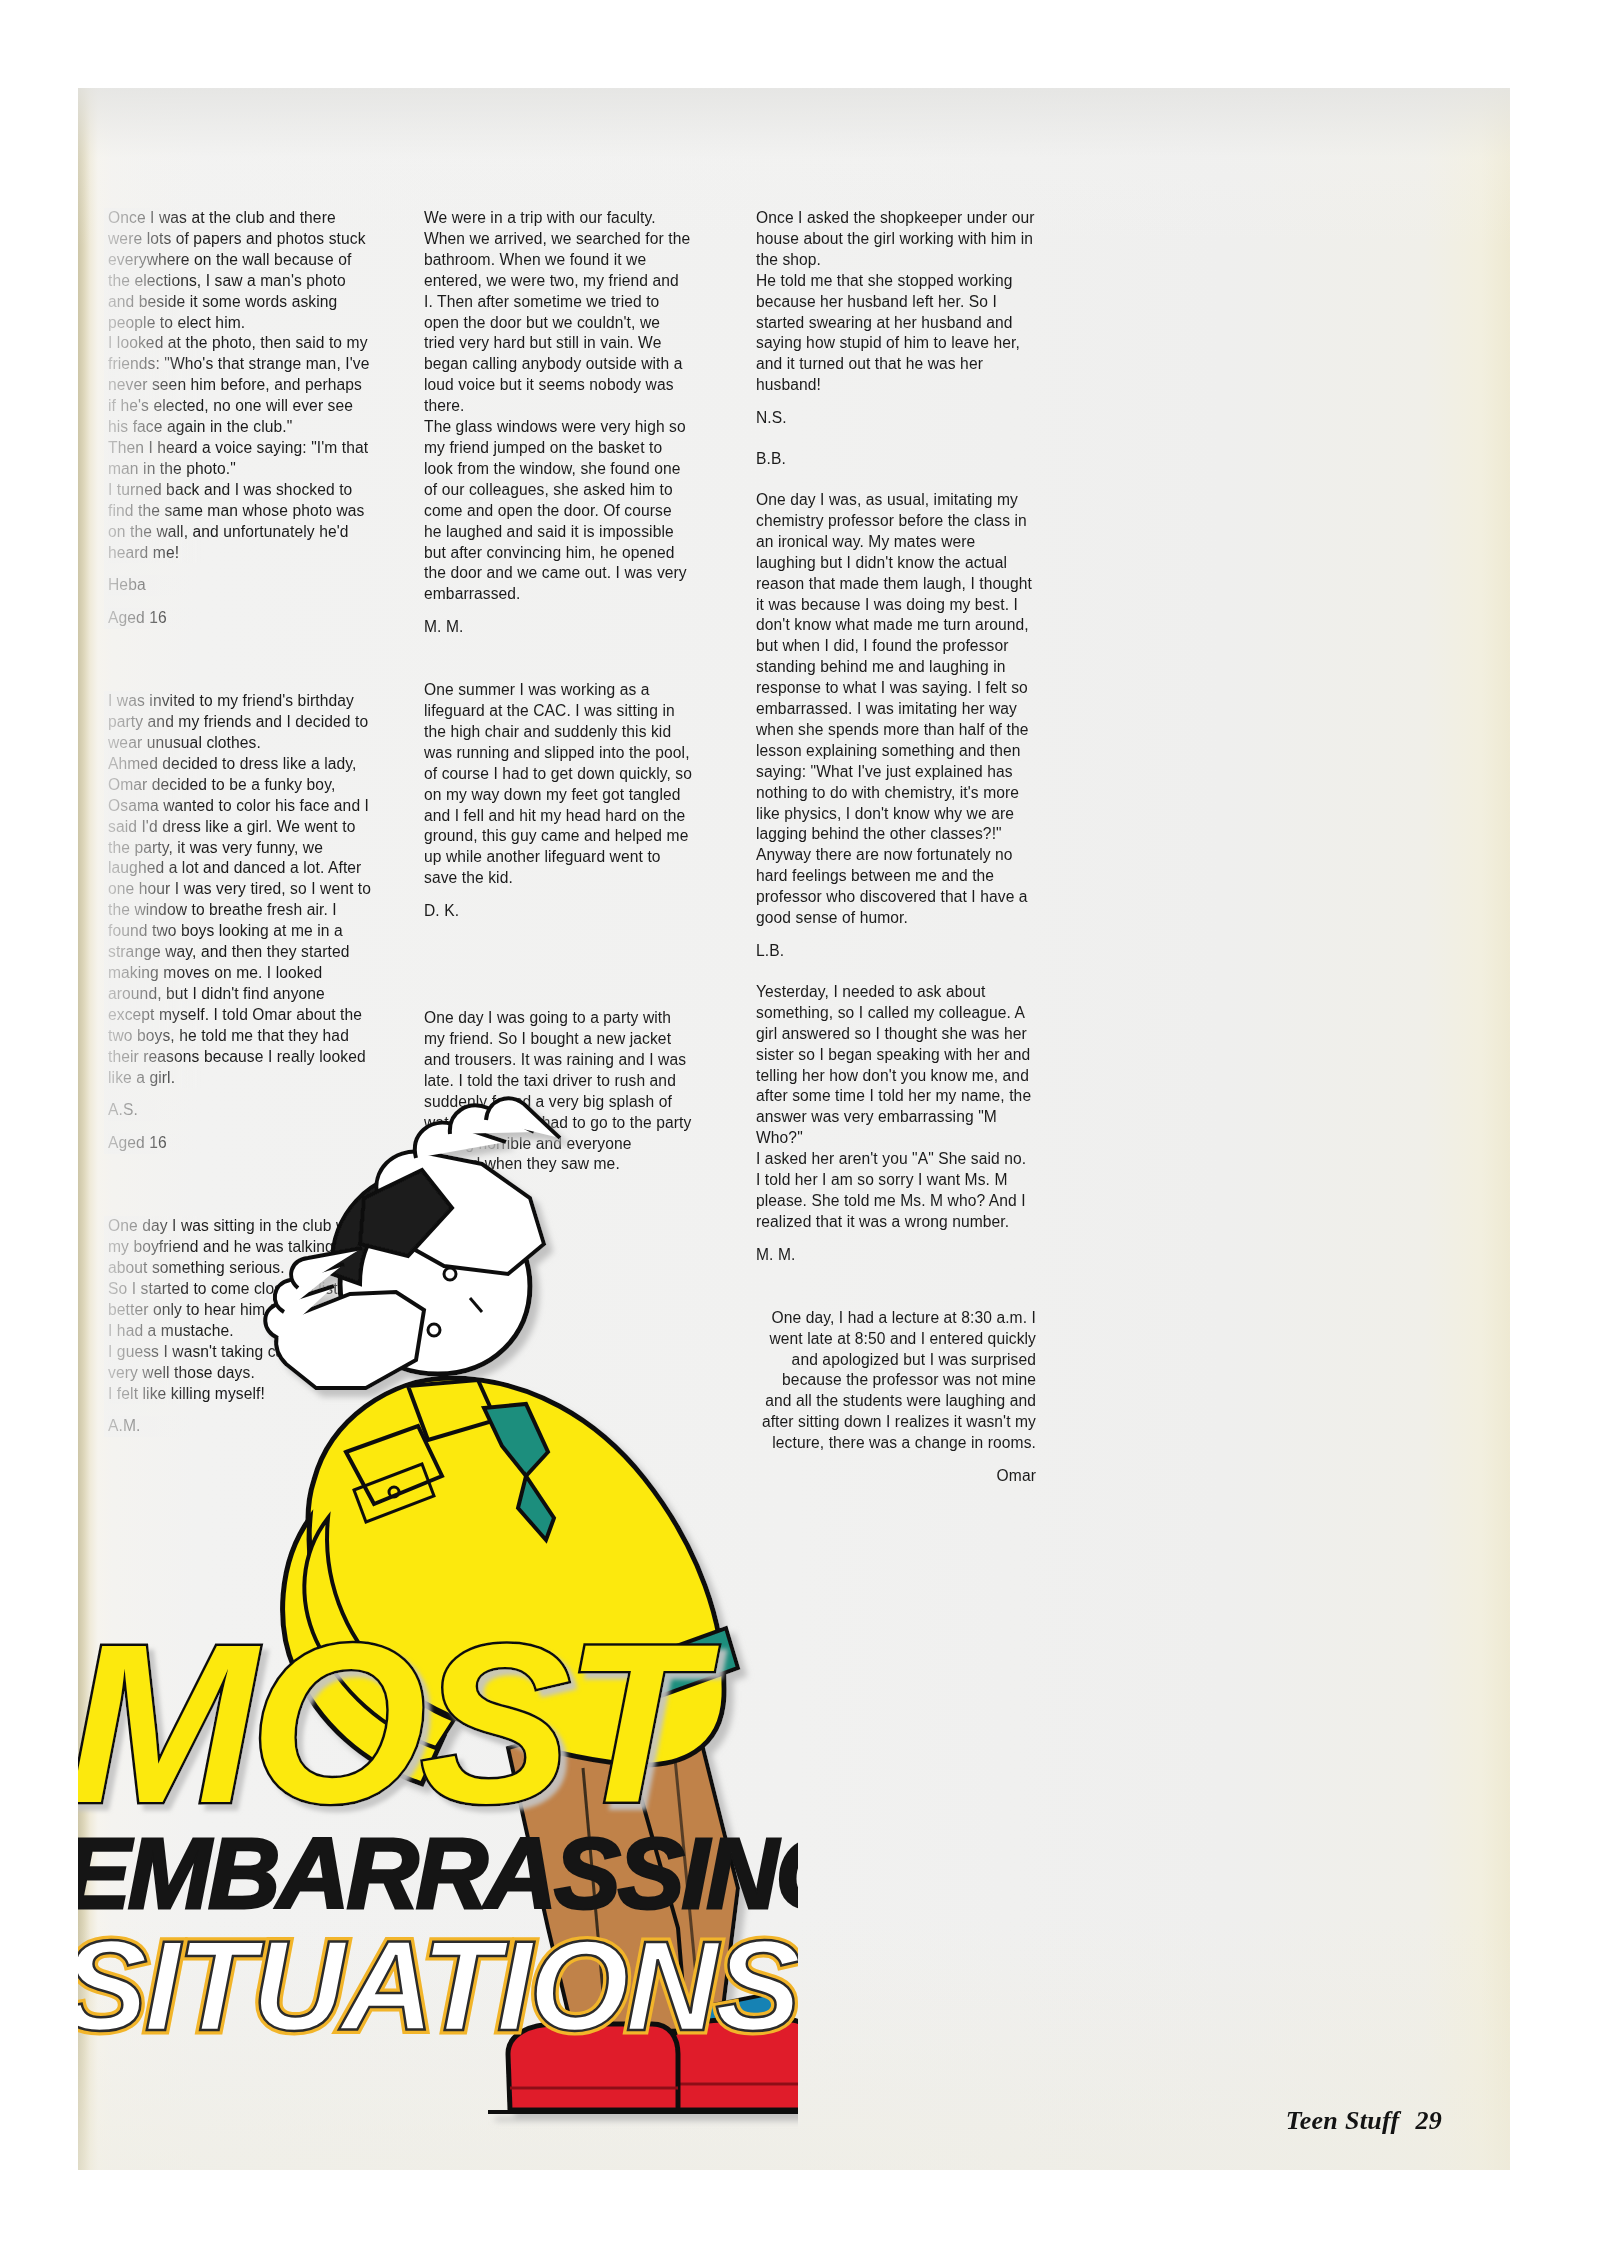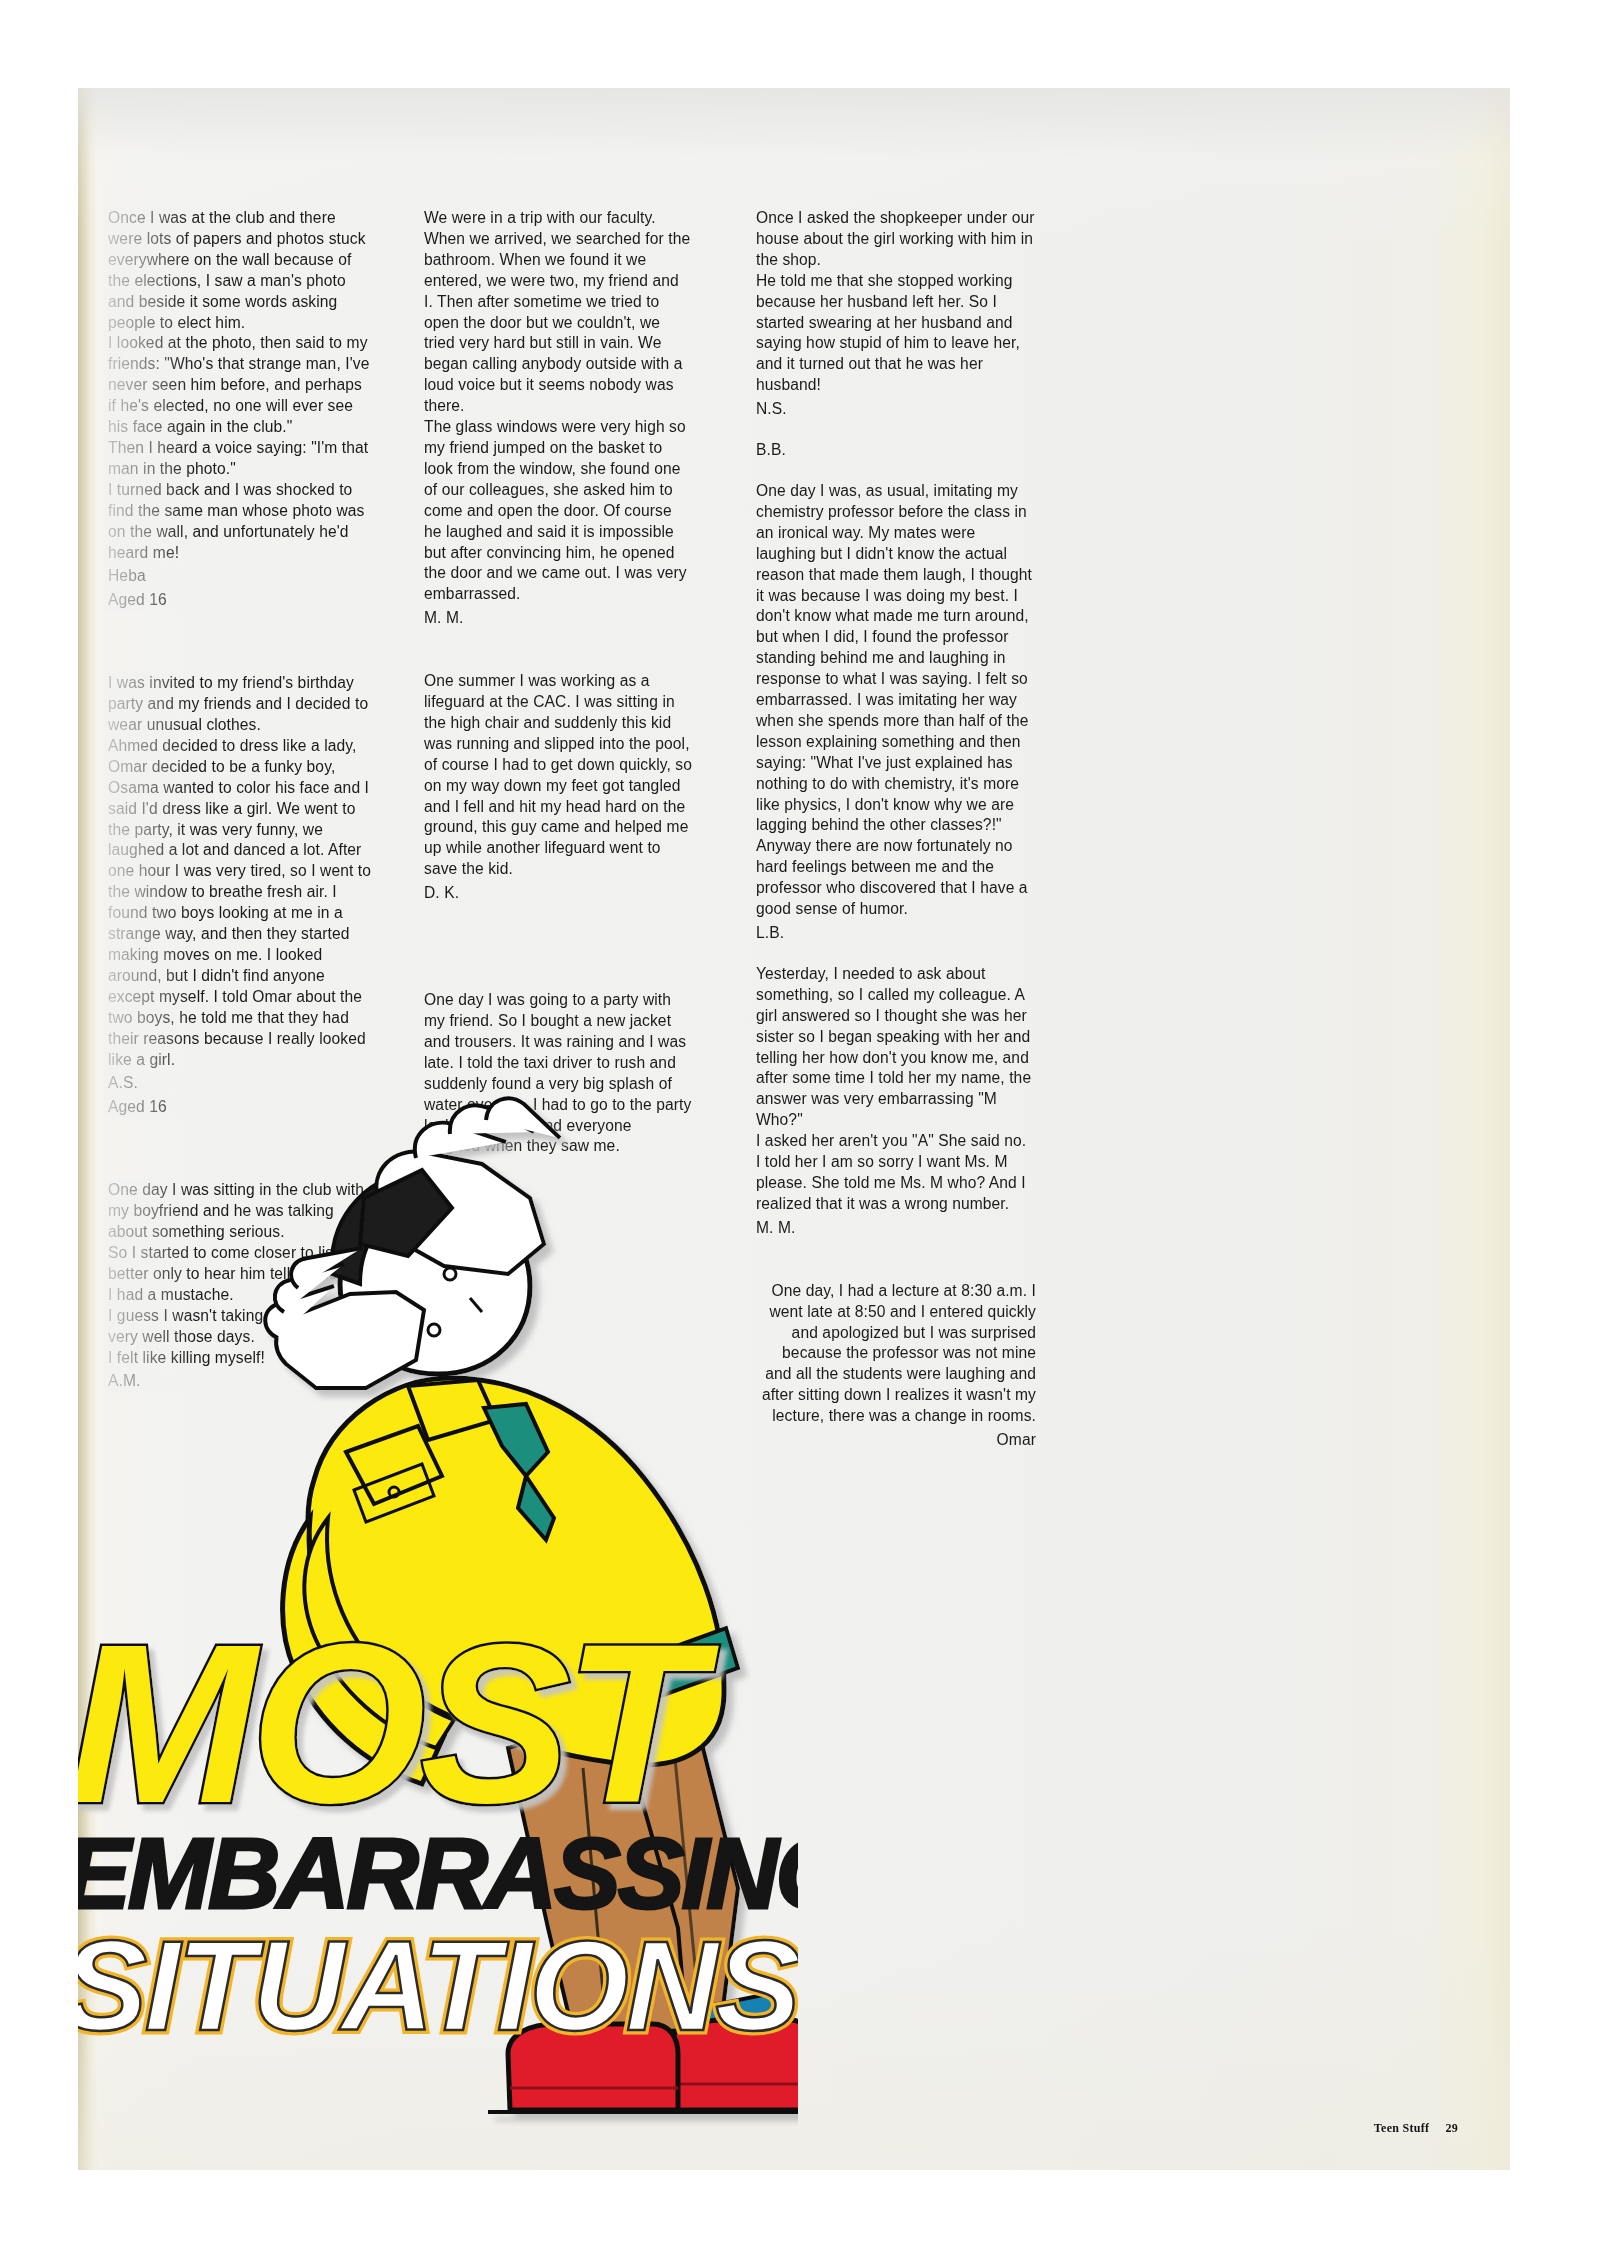--- a/index.html
+++ b/index.html
@@ -56,21 +56,21 @@
   }
   #col1 { left: 30px;  width: 266px; }
   #col2 { left: 346px; width: 268px; }
   #col3 { left: 678px; width: 280px; }
 
   .entry { margin: 0 0 0 0; }
   .entry p {
     margin: 0;
     text-align: left;
   }
-  .entry p + p { margin-top: 3px; }
+  .entry p + p { margin-top: 12px; }
   .sig {
     margin: 20px 0 0 0;
     font-size: 15.6px;
     line-height: 20.9px;
   }
   .gap-s { height: 20px; }
   .gap-m { height: 42px; }
   .gap-l { height: 62px; }
   .gap-xl { height: 86px; }
 
@@ -97,28 +97,29 @@
   }
 
   
   .center-entry { text-align: center; }
   .center-entry p { text-align: right; }
   .right-sig { text-align: right; }
 
   
   #footer {
     position: absolute;
-    right: 52px;
+    right: 68px;
     bottom: 34px;
     font-family: "Liberation Serif", serif;
-    font-size: 12px;
+    font-size: 26px;
     font-weight: 700;
     color: #131313;
     letter-spacing: .3px;
     z-index: 6;
+    font-style: italic;
   }
   #footer .pg { margin-left: 16px; }
 
   
   #art {
     position: absolute;
     left: 0px;
     top: 960px;
     width: 720px;
     height: 1125px;

